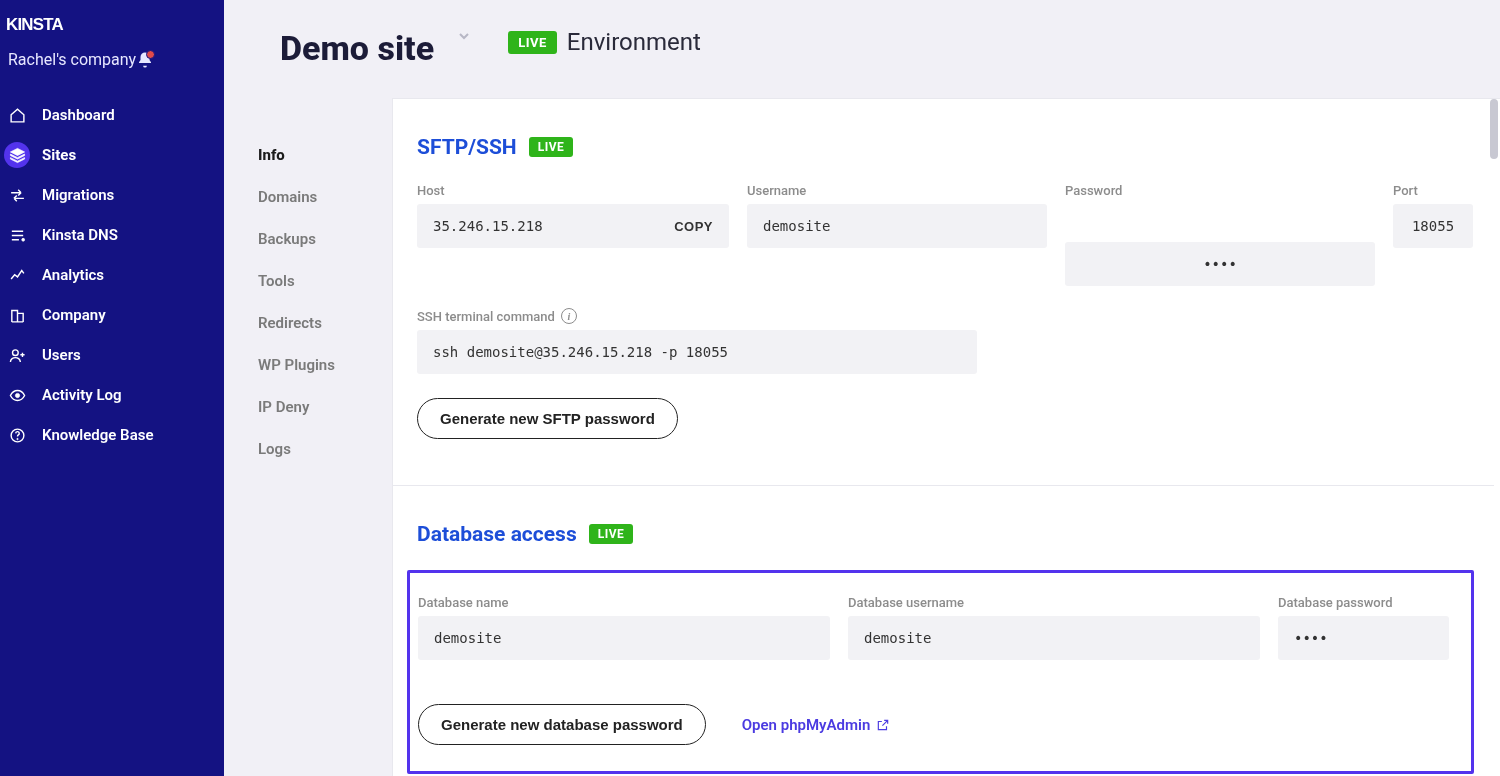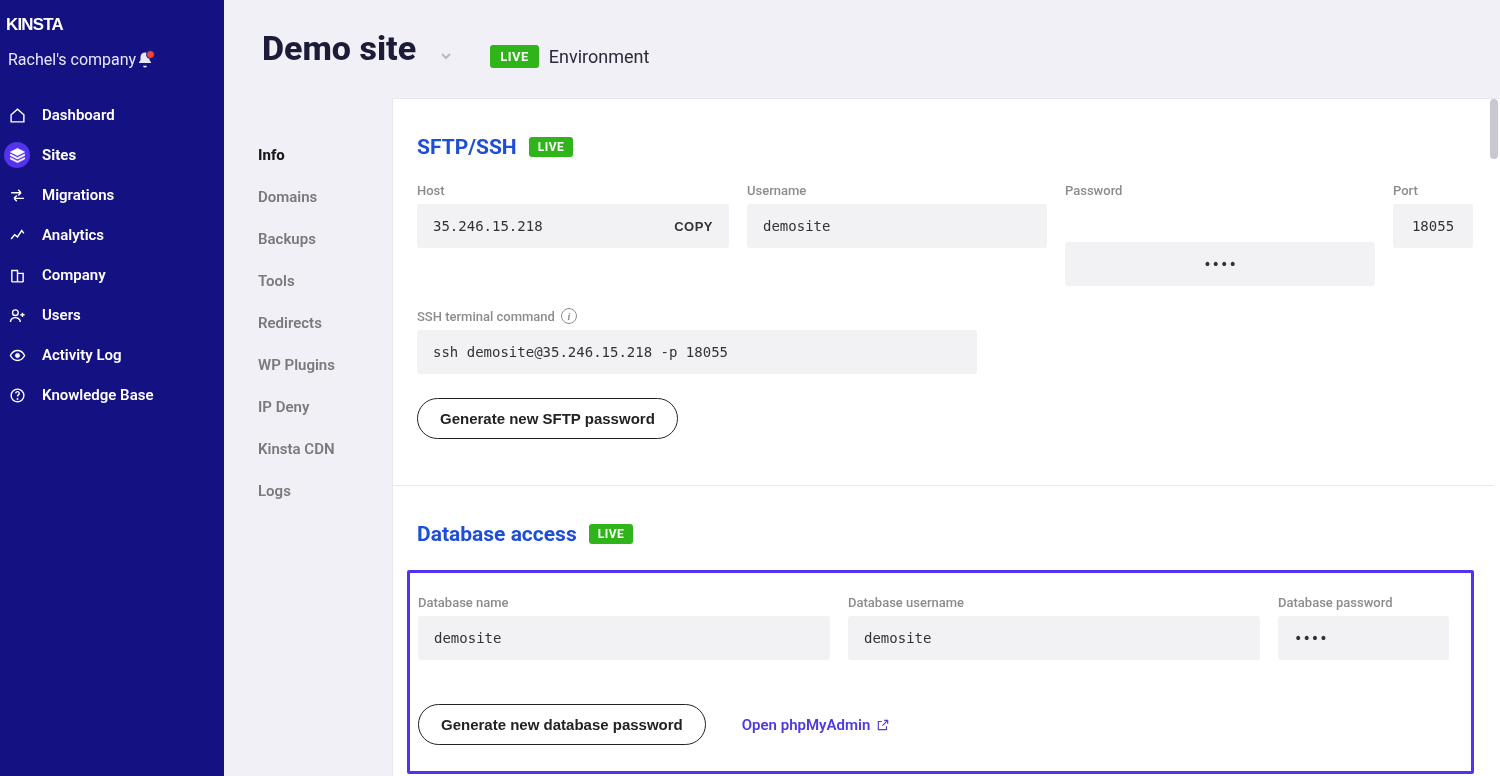--- a/index.html
+++ b/index.html
@@ -73,30 +73,30 @@
   .nav-item.active .ico{
     background:var(--sidebar-active);
     border-radius:50%;
     width:26px;height:26px;
     margin:-4px -4px -4px -4px;
   }
   .nav-item.active{font-weight:700;}
   
   .main{flex:1;display:flex;flex-direction:column;min-width:0;}
   .topbar{
-    padding:28px 0 30px 38px;
-    display:flex;align-items:flex-end;gap:22px;
+    padding:28px 0 30px 56px;
+    display:flex;align-items:flex-start;gap:22px;
   }
   .site-title{font-size:34px;font-weight:800;color:#1C1C38;}
   .chev{color:#B7B7C5;}
   .badge-live{
     background:var(--green);color:#fff;font-weight:700;font-size:13px;
     padding:4px 10px;border-radius:3px;letter-spacing:0.5px;
   }
-  .env-label{font-size:18px;color:#2A2A3A;}
+  .env-label{font-size:24px;color:#2A2A3A;}
   .content-row{display:flex;flex:1;min-height:0;}
   
   .subnav{
     width:134px;flex-shrink:0;padding:36px 0 0 34px;
     font-size:15px;
   }
   .subnav-item{
     padding:12px 0;color:var(--subnav-text);font-weight:600;cursor:pointer;
   }
   .subnav-item.active{color:#1C1C1C;font-weight:800;}
@@ -191,20 +191,29 @@
         <span class="ico">
             <svg viewBox="0 0 24 24">
               <path fill="none" stroke-width="2" d="M3 8h14m0 0-4-4m4 4-4 4M21 16H7m0 0 4 4m-4-4 4-4"></path>
             </svg>
           </span>
         <span>Migrations</span>
       </li>
       <li class="nav-item">
         <span class="ico">
             <svg viewBox="0 0 24 24">
+              <path fill="none" stroke-width="2" d="M4 6h16M4 12h16M4 18h10"></path>
+              <circle cx="20" cy="18" r="2"></circle>
+            </svg>
+          </span>
+        <span>Kinsta DNS</span>
+      </li>
+      <li class="nav-item">
+        <span class="ico">
+            <svg viewBox="0 0 24 24">
               <path fill="none" stroke-width="2" d="M3 17l5-6 4 3 6-9 3 4"></path>
             </svg>
           </span>
         <span>Analytics</span>
       </li>
       <li class="nav-item">
         <span class="ico">
             <svg viewBox="0 0 24 24">
               <path fill="none" stroke-width="2" d="M4 21V5h8v16M12 9h8v12M4 21h16"></path>
             </svg>
@@ -260,21 +269,20 @@
     <div class="content-row">
 
       <nav class="subnav">
         <div class="subnav-item active">Info</div>
         <div class="subnav-item">Domains</div>
         <div class="subnav-item">Backups</div>
         <div class="subnav-item">Tools</div>
         <div class="subnav-item">Redirects</div>
         <div class="subnav-item">WP Plugins</div>
         <div class="subnav-item">IP Deny</div>
-        <div class="subnav-item">Kinsta CDN</div>
         <div class="subnav-item">Logs</div>
       </nav>
 
       <div class="panel">
         <div class="scroll-hint"></div>
 
         <div class="section">
           <div class="section-head">
             <span class="section-title">SFTP/SSH</span>
             <span class="badge-small">LIVE</span>

